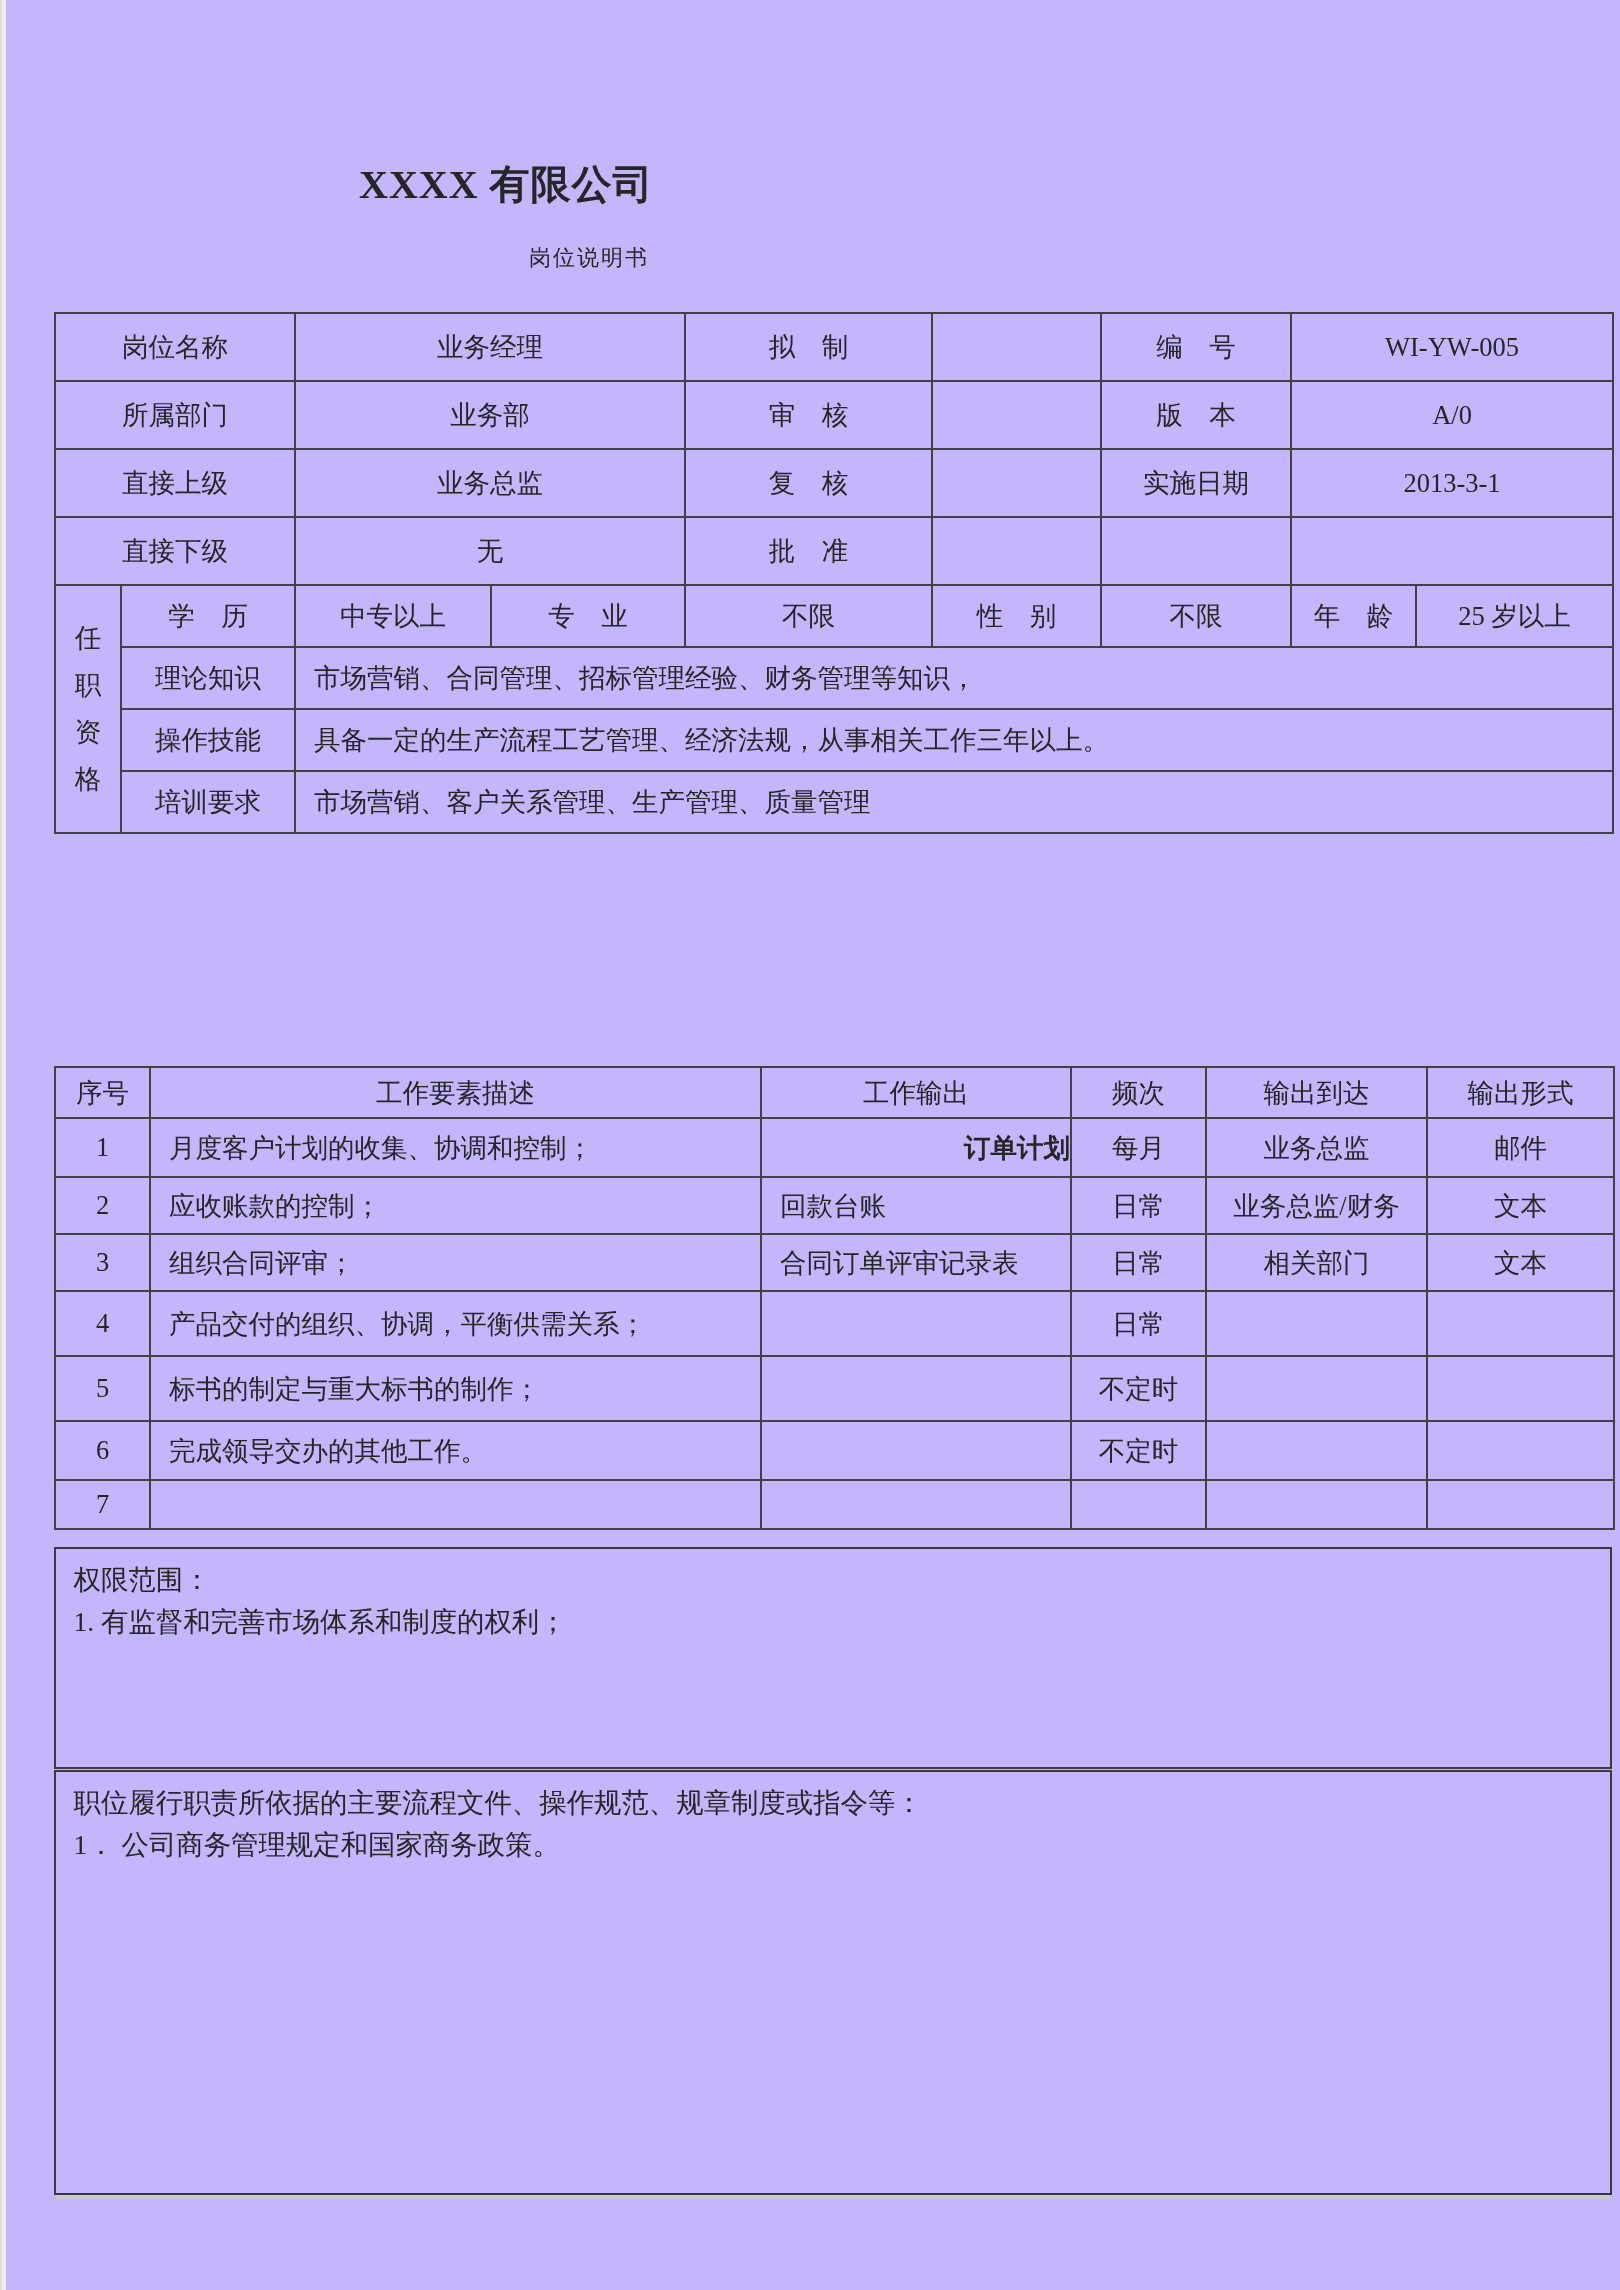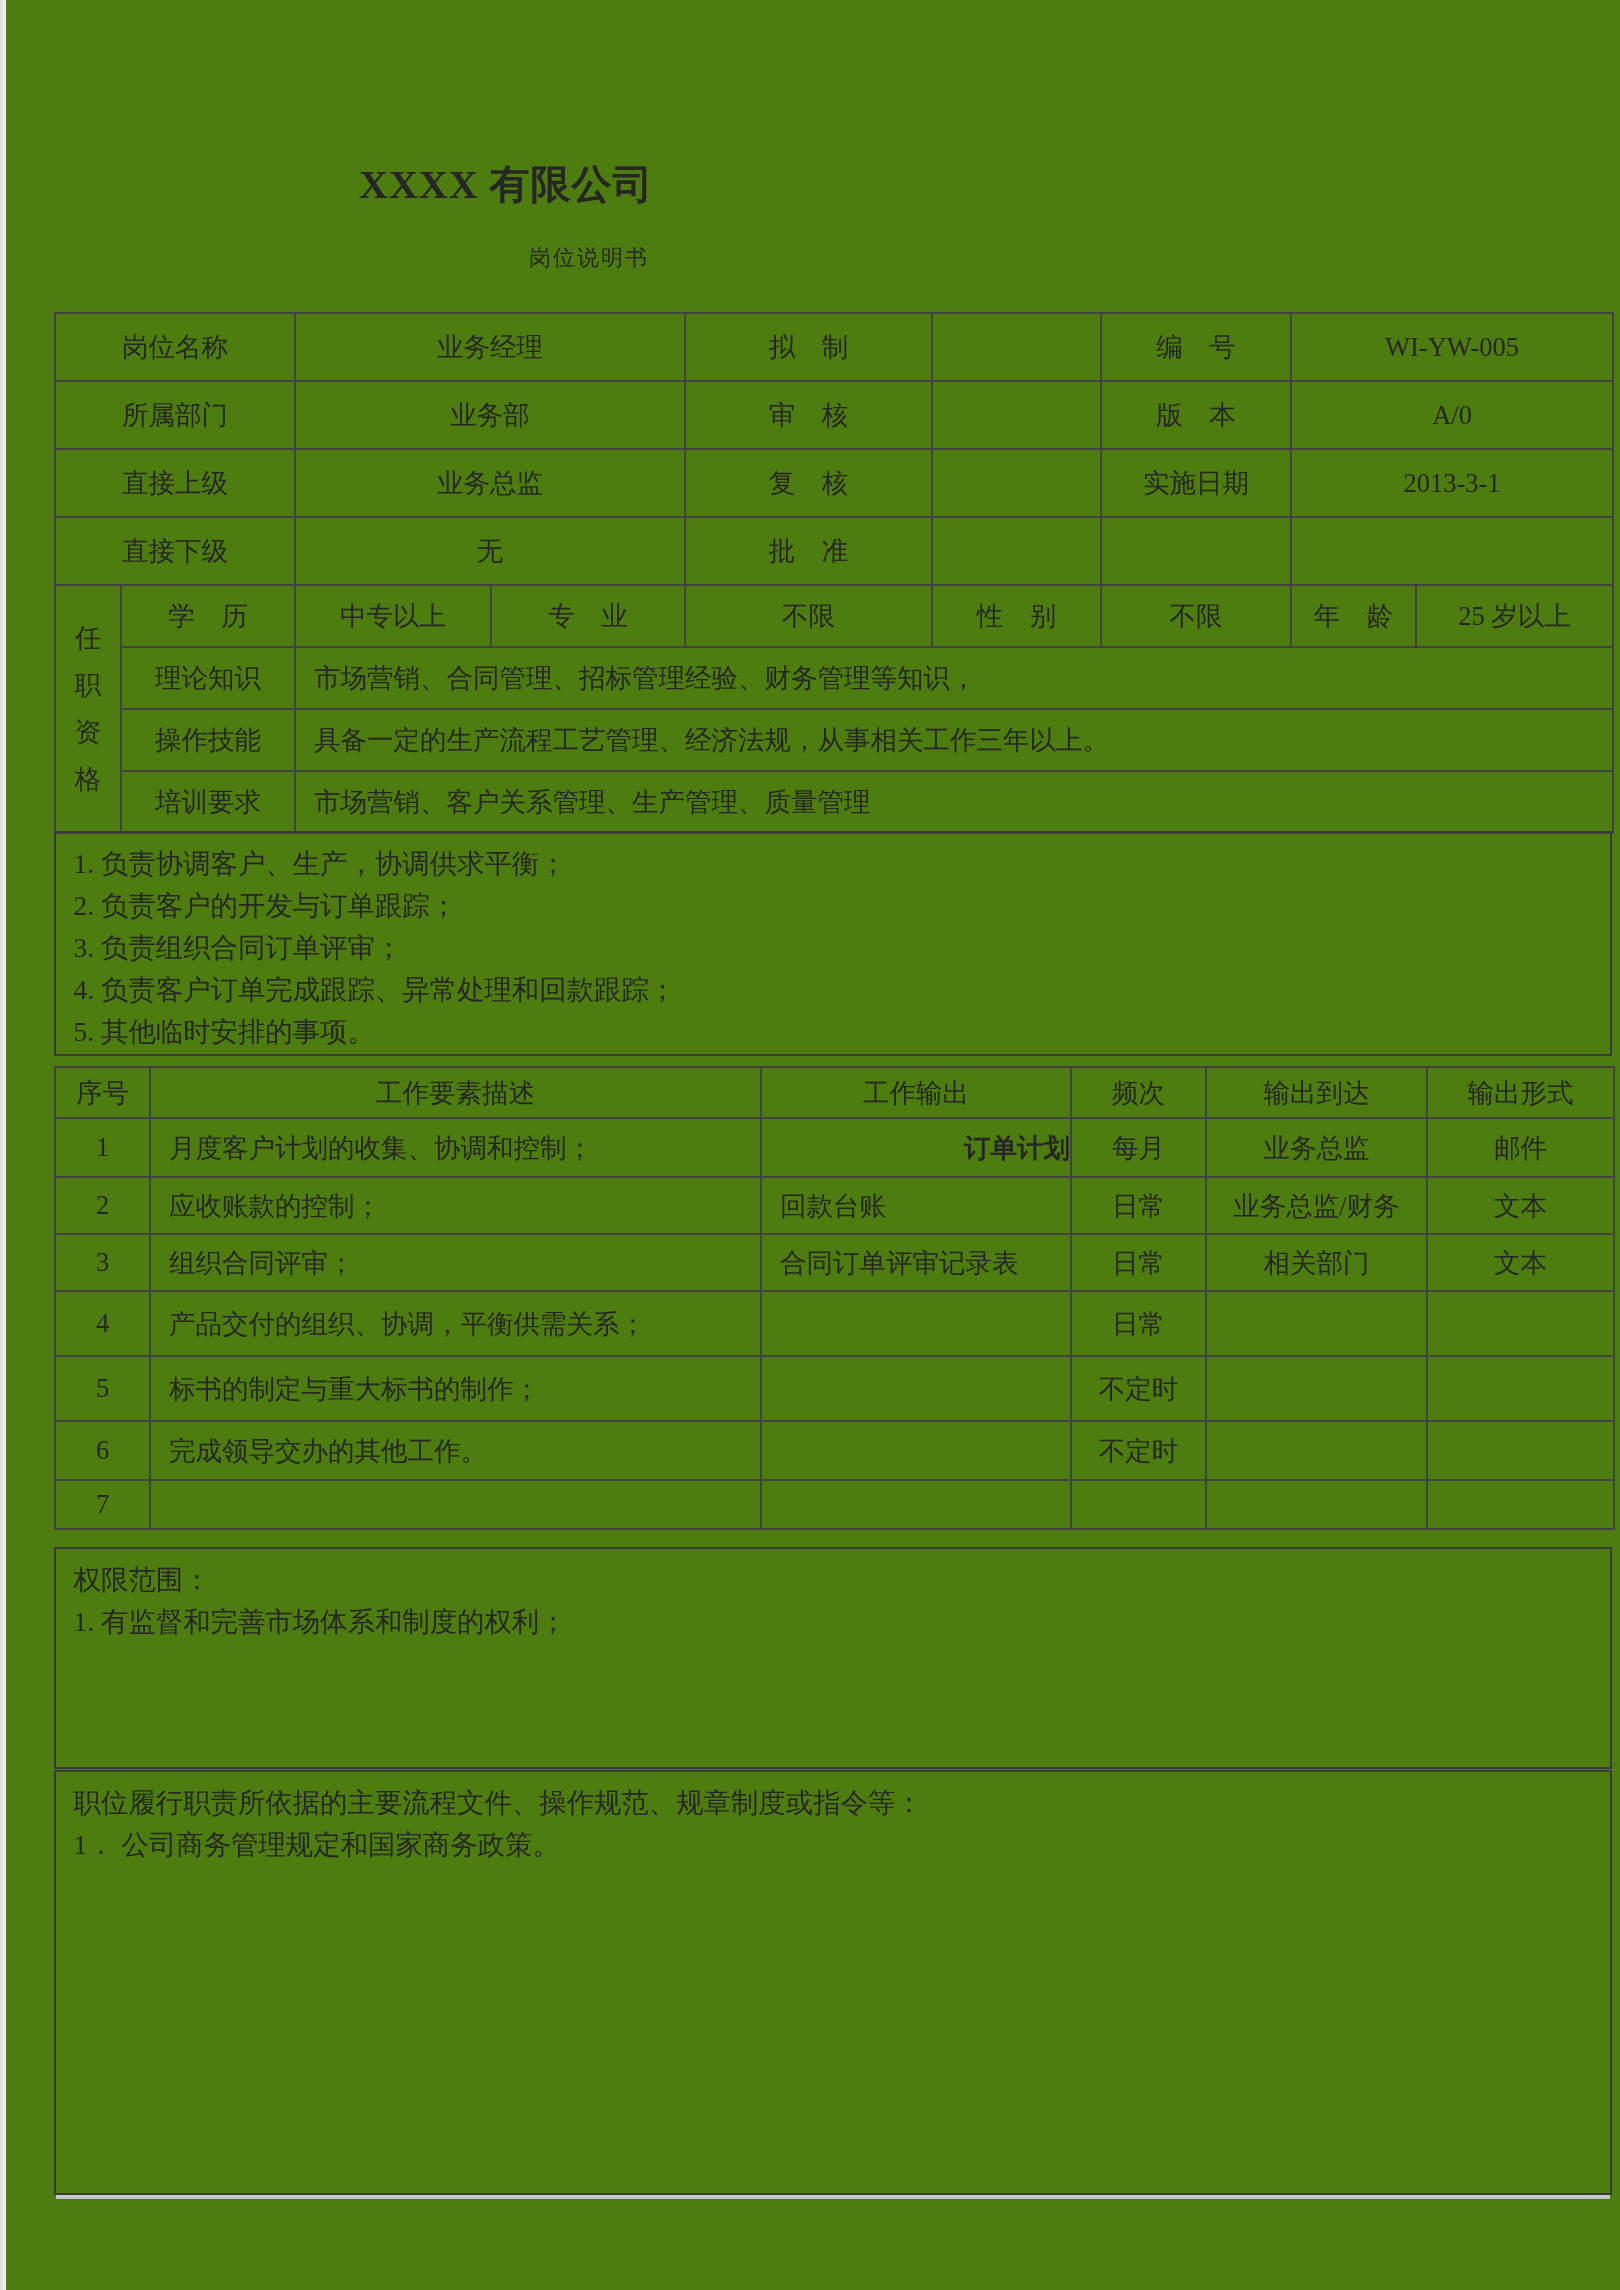--- a/index.html
+++ b/index.html
@@ -1,19 +1,19 @@
 <!DOCTYPE html>
 <html><head>
 <meta charset="utf-8">
 <style>
   html,body{margin:0;padding:0;background:#ffffff;}
   .page{
     position:relative;
     width:1620px;height:2291px;
-    background:#4d7c0f;
+    background:#c4b5fd;
     font-family:"Liberation Serif","DejaVu Serif",serif;
     color:#262626;
     overflow:hidden;
   }
   .page::before{ 
     content:"";position:absolute;left:0;top:0;width:5.9px;height:100%;
     background:linear-gradient(to right,#dedede,#f4f4f4);
   }
   .company-title{
     position:absolute;left:359px;top:157px;margin:0;
@@ -135,27 +135,20 @@
       <td>操作技能</td>
       <td colspan="7" class="l">具备一定的生产流程工艺管理、经济法规，从事相关工作三年以上。</td>
     </tr>
     <tr class="qr">
       <td>培训要求</td>
       <td colspan="7" class="l">市场营销、客户关系管理、生产管理、质量管理</td>
     </tr>
   </tbody>
     </table>
 
-  <div class="box resp-box">
-    <p>1. 负责协调客户、生产，协调供求平衡；</p>
-    <p>2. 负责客户的开发与订单跟踪；</p>
-    <p>3. 负责组织合同订单评审；</p>
-    <p>4. 负责客户订单完成跟踪、异常处理和回款跟踪；</p>
-    <p>5. 其他临时安排的事项。</p>
-  </div>
 
   <table class="t2">
     <colgroup>
       <col style="width:95px">
         <col style="width:611px">
         <col style="width:310px">
       <col style="width:135px">
         <col style="width:221px">
         <col style="width:187px">
     </colgroup>

